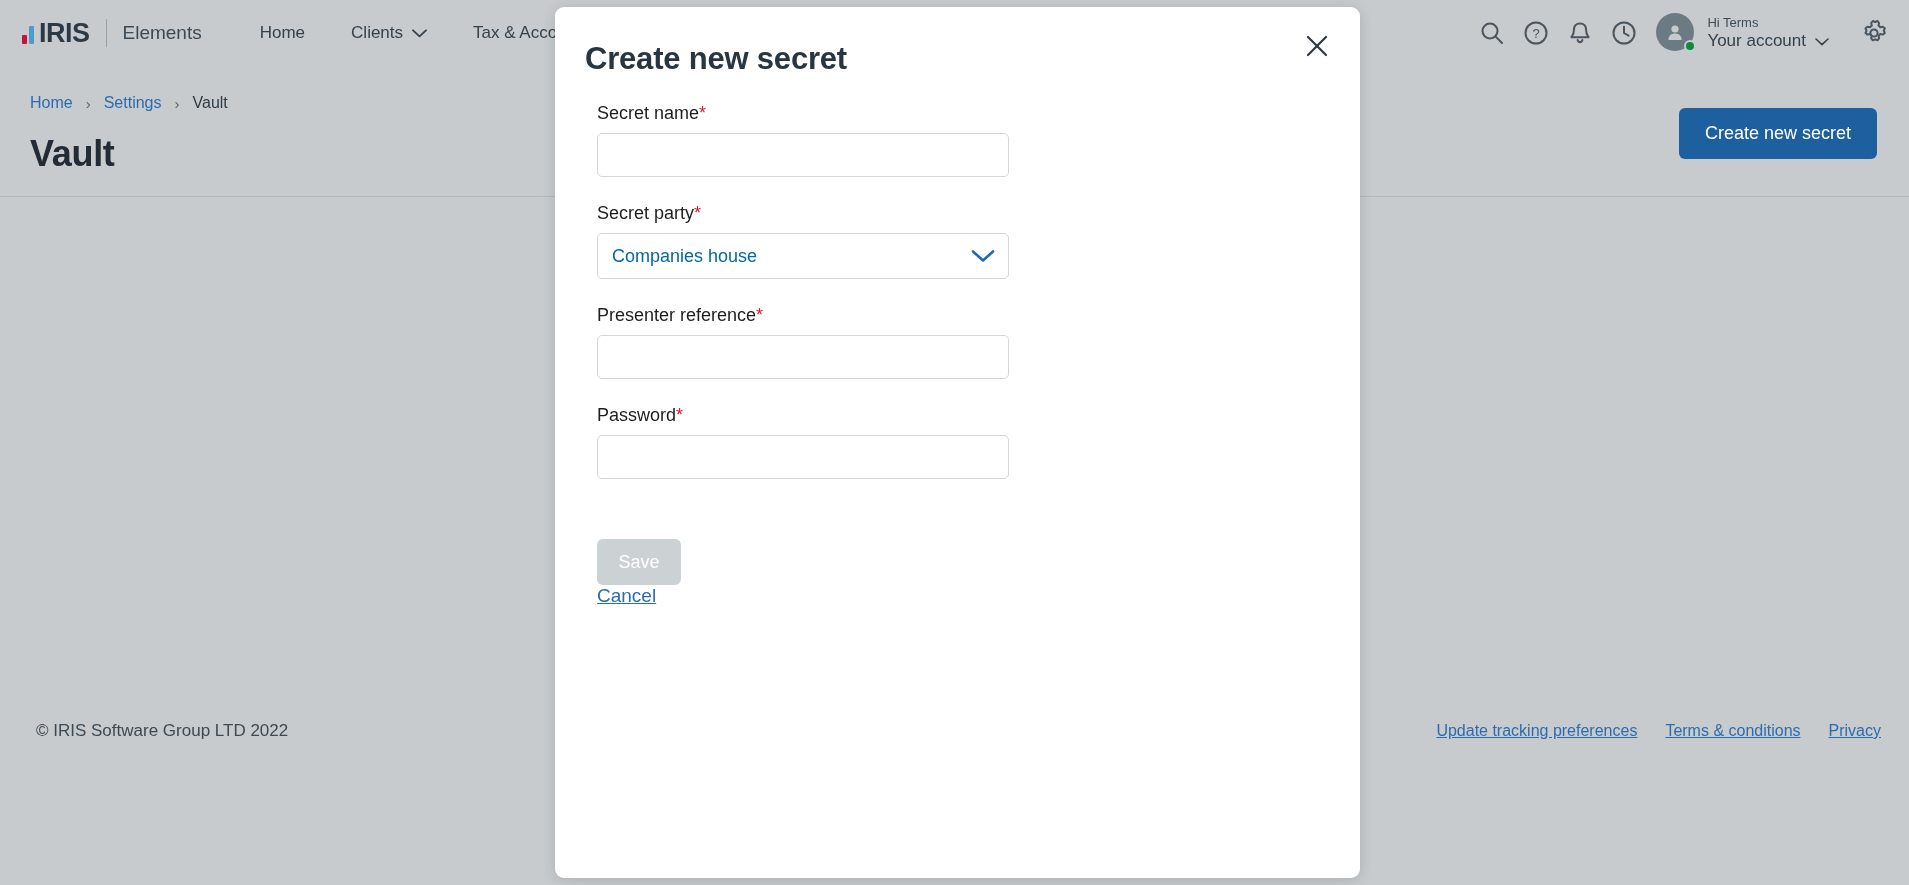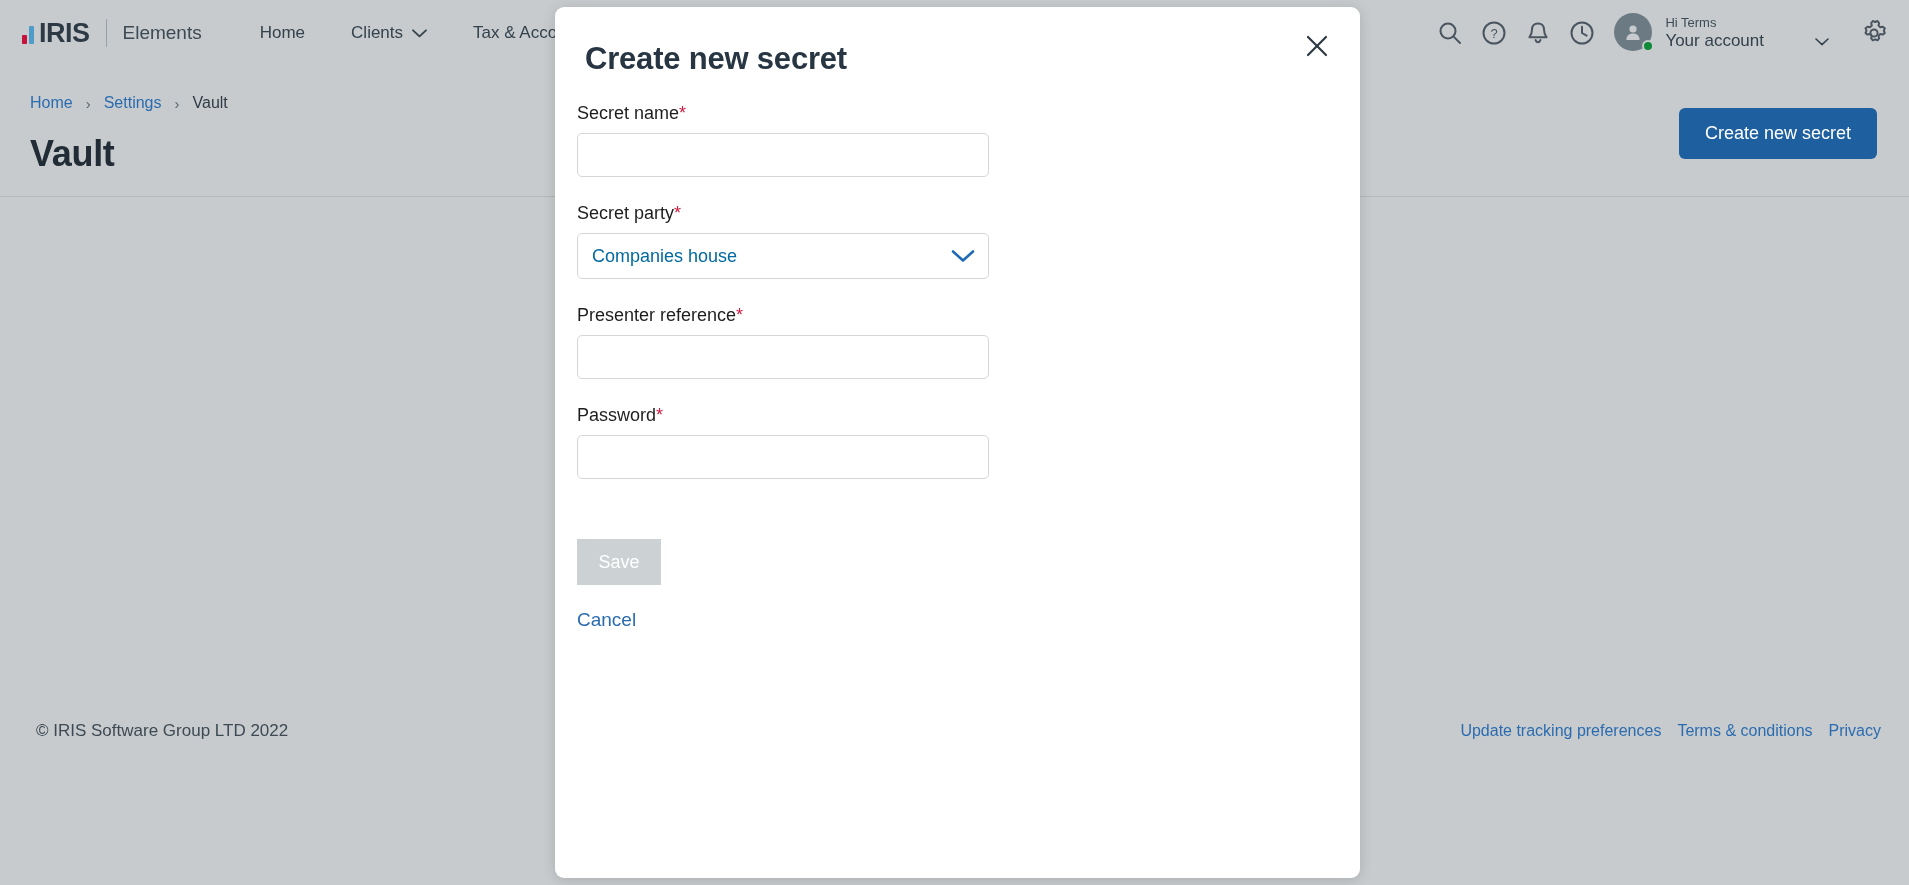--- a/index.html
+++ b/index.html
@@ -49,21 +49,21 @@
   .avatar {
     width: 38px; height: 38px; border-radius: 50%; background: #6c7a83;
     display: flex; align-items: center; justify-content: center;
   }
   .avatar-dot {
     position: absolute; right: 0px; bottom: 1px; width: 12px; height: 12px;
     border-radius: 50%; background: #0e8a38; border: 2px solid #c7cbcd;
   }
   .acct-text { margin-left: 11px; line-height: 1.15; cursor: pointer; }
   .acct-hi { font-size: 13px; color: #3e4c56; }
-  .acct-name { font-size: 17px; color: #34424d; display: flex; align-items: center; gap: 42px; }
+  .acct-name { font-size: 17px; color: #34424d; display: flex; align-items: center; }
   .gear-btn { margin-left: 30px; cursor: pointer; display: flex; align-items: center; }
 
   
   .crumbs {
     position: absolute; top: 94px; left: 30px;
     display: flex; align-items: center; font-size: 16px;
   }
   .crumb { color: #2b6cb0; cursor: pointer; }
   .crumb.last { color: #2f3b45; cursor: default; }
   .crumb-sep { margin: 0 13px; color: #5a656e; font-size: 15px; }
@@ -84,22 +84,22 @@
   }
 
   
   .footer {
     position: absolute; bottom: 4px; left: 0; width: 1909px; height: 62px;
     display: flex; align-items: center;
   }
   .copyright { margin-left: 36px; font-size: 17px; color: #3d4a54; }
   .footlinks { position: absolute; right: 28px; display: flex; align-items: center; }
   .footlink {
-    font-size: 16px; color: #2b6cb0; 
-    margin-left: 16px; cursor: pointer;
+    font-size: 16px; color: #2b6cb0; text-decoration: underline;
+    margin-left: 28px; cursor: pointer;
   }
 
   
   .modal {
     position: absolute; left: 555px; top: 7px;
     width: 805px; height: 871px;
     background: #ffffff; border-radius: 9px;
     box-shadow: 0 2px 14px rgba(0,0,0,0.14);
     overflow: hidden;
   }
@@ -107,21 +107,21 @@
     position: absolute; right: 26px; top: 22px;
     width: 34px; height: 34px; cursor: pointer;
     display: flex; align-items: center; justify-content: center;
   }
   .modal-title {
     position: absolute; left: 30px; top: 34px;
     font-size: 31px; font-weight: 700; color: #273642;
     font-family: "Liberation Sans", sans-serif;
     letter-spacing: -0.2px;
   }
-  .modal-body { position: absolute; left: 22px; top: 96px; width: 420px; }
+  .modal-body { position: absolute; left: 42px; top: 96px; width: 420px; }
 
   .field { margin-bottom: 26px; }
   .field-label { font-size: 18px; color: #1e1e1e; margin-bottom: 9px; display: block; }
   .req { color: #cf1b41; }
   .txt-input {
     width: 412px; height: 44px;
     border: 1px solid #d6d6d6; border-radius: 5px;
     background: #fff; font-size: 17px; padding: 0 12px;
     font-family: "Liberation Sans", sans-serif; color: #222;
     outline: none;
@@ -138,27 +138,27 @@
     position: absolute; right: 14px; top: 50%; transform: translateY(-50%);
     pointer-events: none; display: flex;
   }
   .section-head {
     font-size: 21px; font-weight: 700; color: #222c36;
     margin: 40px 0 22px 0;
   }
   .save-btn {
     margin-top: 34px;
     width: 84px; height: 46px;
-    background: #ccd1d4; color: #ffffff; border: none; border-radius: 0;
+    background: #ccd1d4; color: #ffffff; border: none; border-radius: 6px;
     font-size: 18px; cursor: default;
     font-family: "Liberation Sans", sans-serif;
   }
   .cancel-link {
-    display: inline-block; margin-top: 24px;
-    font-size: 19px; color: #2b6cb0; cursor: pointer;
+    display: inline-block; 
+    font-size: 19px; color: #2b6cb0; text-decoration: underline; cursor: pointer;
   }
 </style>
 </head>
 <body>
 
 <div id="page">
 
   <div class="topbar">
     <div class="brand">
       <span class="iris-bars">

